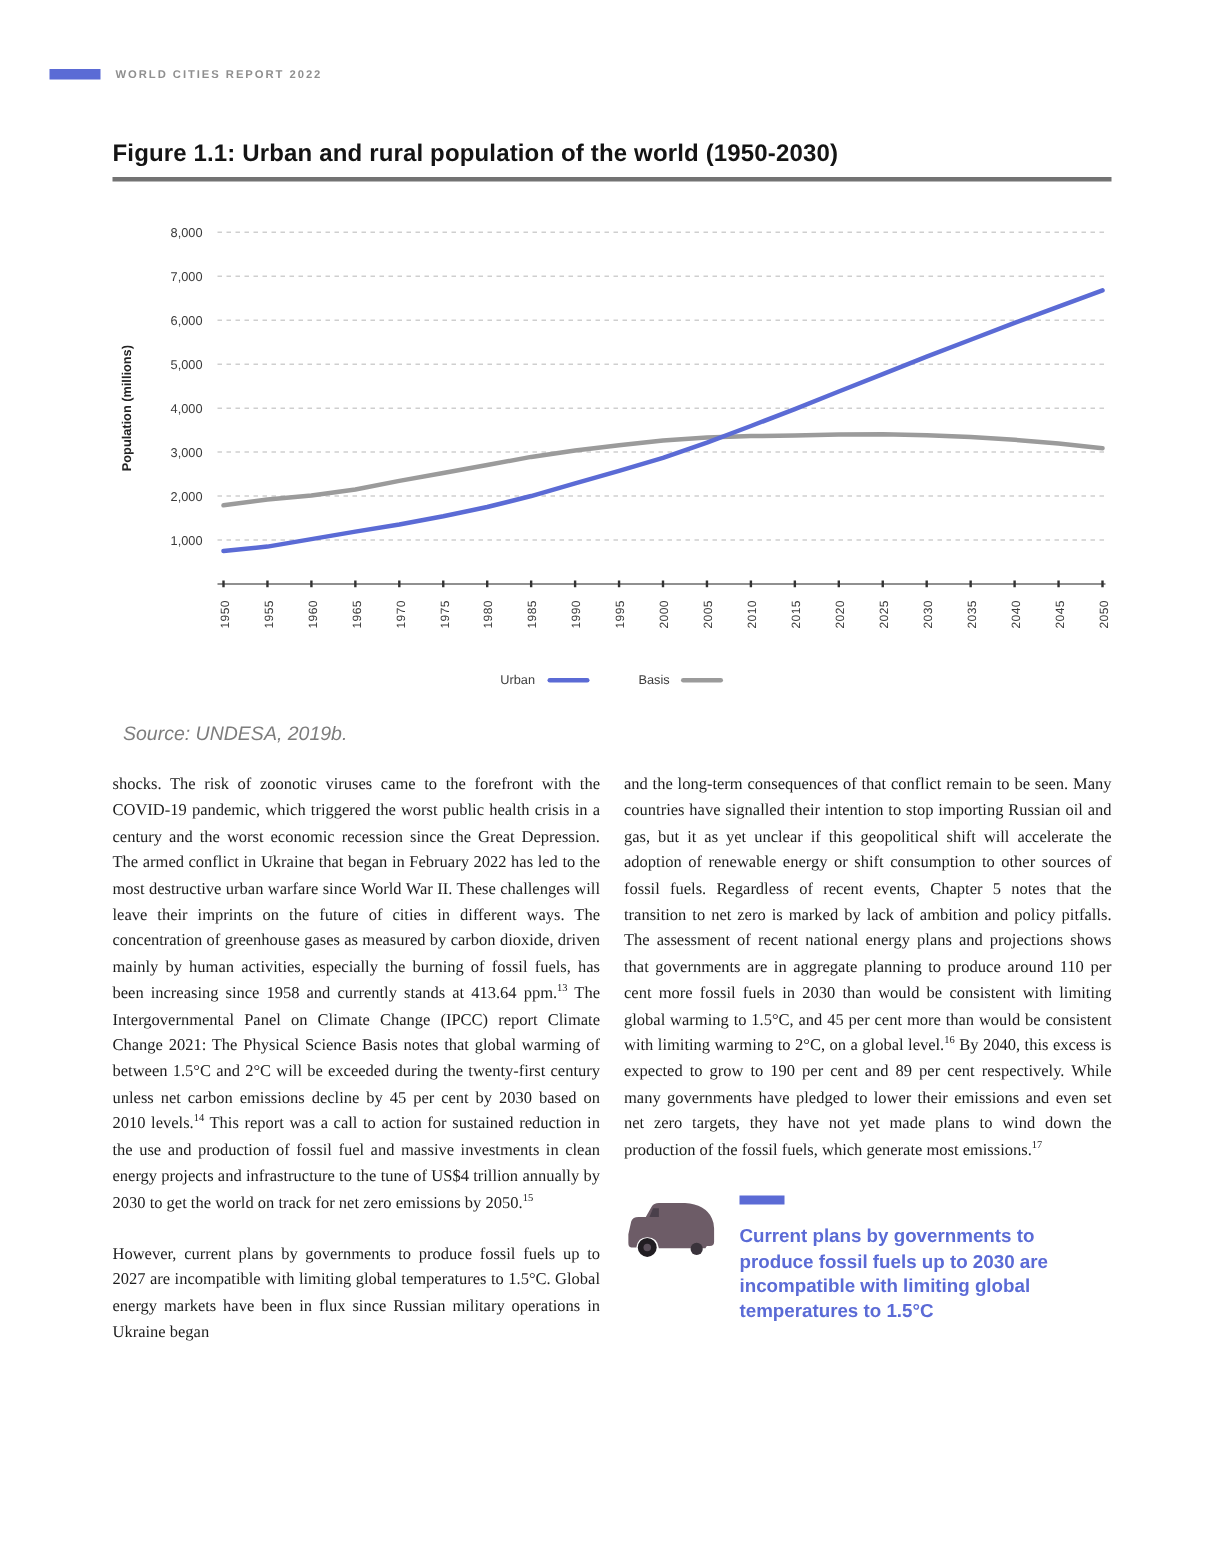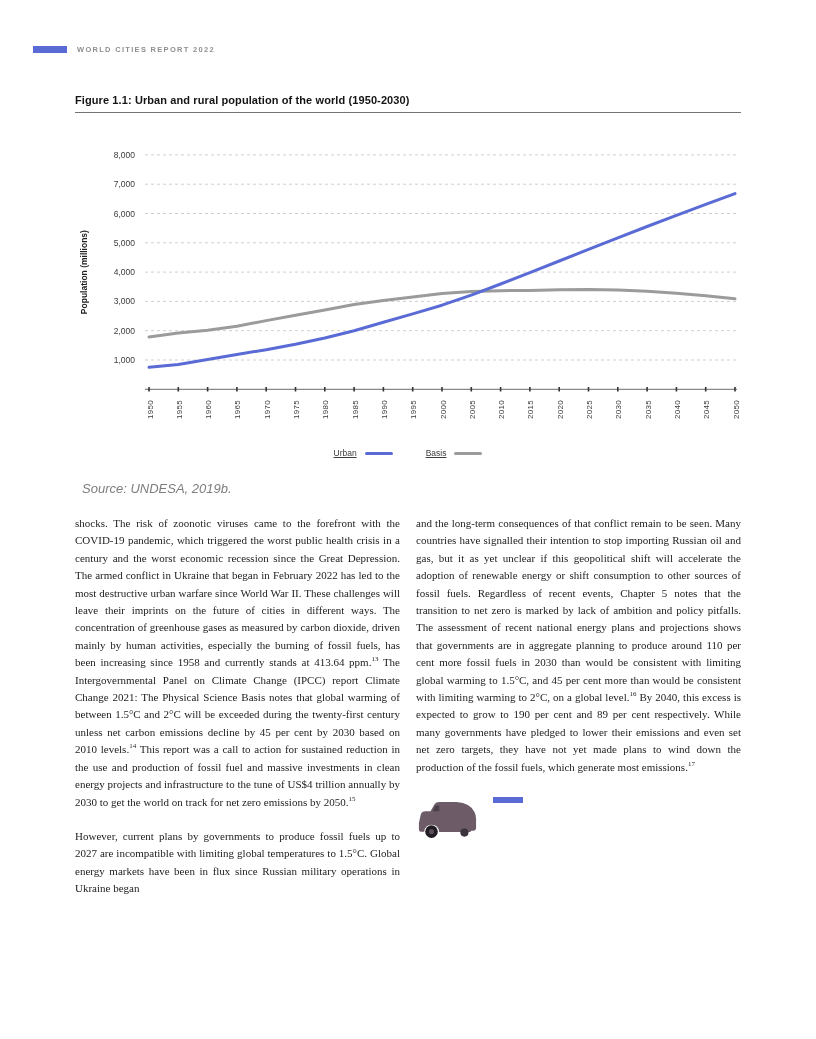--- a/index.html
+++ b/index.html
@@ -9,27 +9,27 @@
   }
 
   
   .header { position:absolute; top:45px; left:33px; display:flex; align-items:center; gap:10px; }
   .brand-bar { width:34px; height:7px; background:#5b6bd5; }
   .brand-text { font-size:7.5px; font-weight:bold; letter-spacing:1.3px; color:#8f8f8f; }
 
   
   .figure-title {
     position:absolute; top:94px; left:75px; width:666px;
-    font-size:11px; font-weight:bold; color:#141414;
-    padding-bottom:6px; border-bottom:1px solid #737373;
+    font-size:16px; font-weight:bold; color:#141414;
+    padding-bottom:6px; border-bottom:3px solid #737373;
     font-stretch:condensed; letter-spacing:0.1px;
   }
   .chart-wrap { position:absolute; top:138px; left:75px; width:666px; height:298px; }
   .legend { position:absolute; top:448px; left:75px; width:666px; display:flex; justify-content:center; gap:33px; }
-  .legend-item { display:flex; align-items:center; gap:8px; font-size:8.5px; color:#3c3c3c;text-decoration:underline; }
+  .legend-item { display:flex; align-items:center; gap:8px; font-size:8.5px; color:#3c3c3c; }
   .legend-swatch { width:28px; height:3px; border-radius:2px; }
   .source-note { position:absolute; top:481px; left:82px; font-size:13px; font-style:italic; color:#7d7d7d; }
 
   
   .columns {
     position:absolute; top:515px; left:75px; width:666px;
     display:flex; gap:16px;
     font-family:"Liberation Serif", serif; font-size:11px; line-height:17.4px;
     color:#1c1c1c; text-align:justify;
   }
@@ -152,20 +152,21 @@
           <svg width="62" height="42" viewBox="0 0 64 42">
             <path d="M3 24 L5 15 Q6 12 10 12 L15 12 L19 5 Q20.5 2.5 24 2.5 L42 2.5 Q56 3.5 60.5 13 Q62 16 62 20 L62 29 Q62 32 59 32 L57 32 L56 33.5 L24 33.5 Q23 26 16 26 Q9.5 26 8.5 33 L5 33 Q3 33 3 30 Z" fill="#6d5c67"></path>
             <path d="M20 6 L24 6 L24 12 L17.5 12 Z" fill="#4a404b"></path>
             <circle cx="16" cy="33" r="6.5" fill="#211d22"></circle>
             <circle cx="16" cy="33" r="2.6" fill="#5a4f5a"></circle>
             <circle cx="50" cy="34" r="4.2" fill="#3a333b"></circle>
           </svg>
         </div>
         <div class="callout-body">
           <div class="callout-bar"></div>
+          <div class="callout-text">Current plans by governments to produce fossil fuels up to 2030 are incompatible with limiting global temperatures to 1.5°C</div>
         </div>
       </div>
     </div>
   </div>
 
   <div class="page-number">5</div>
 
 </div>
 
 </body></html>

